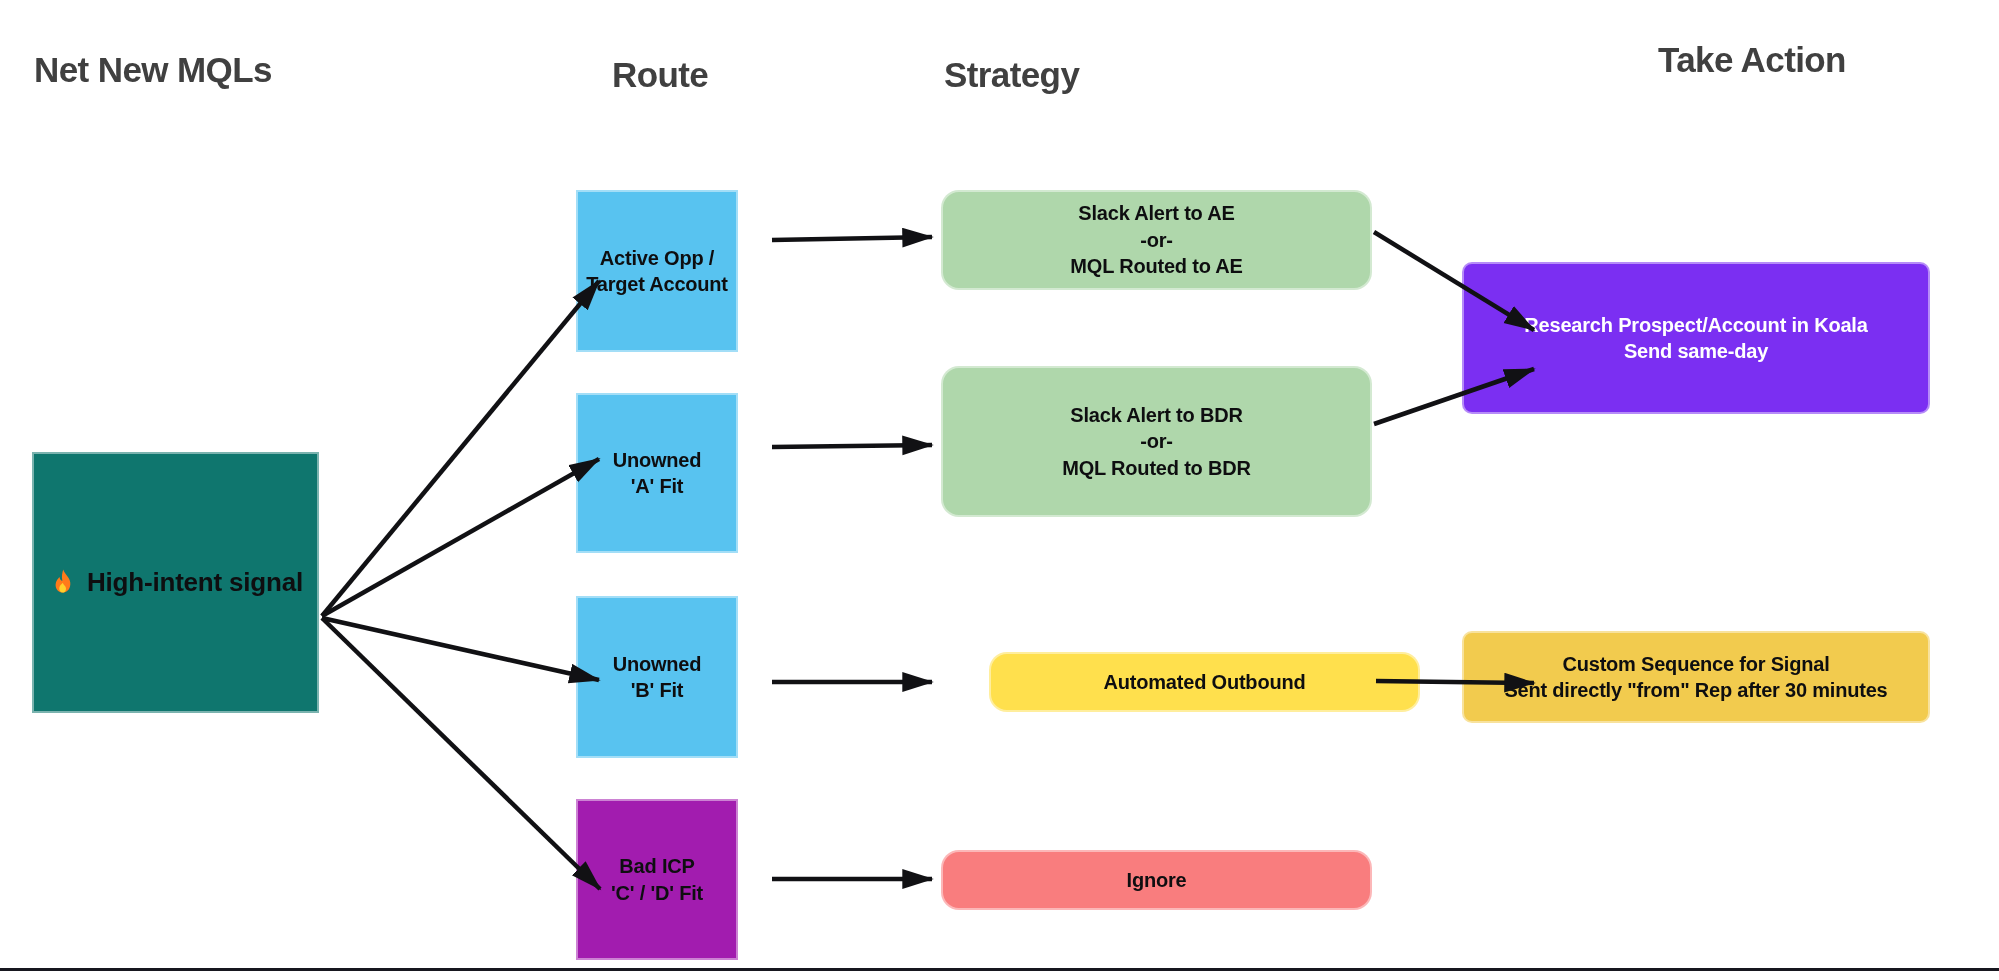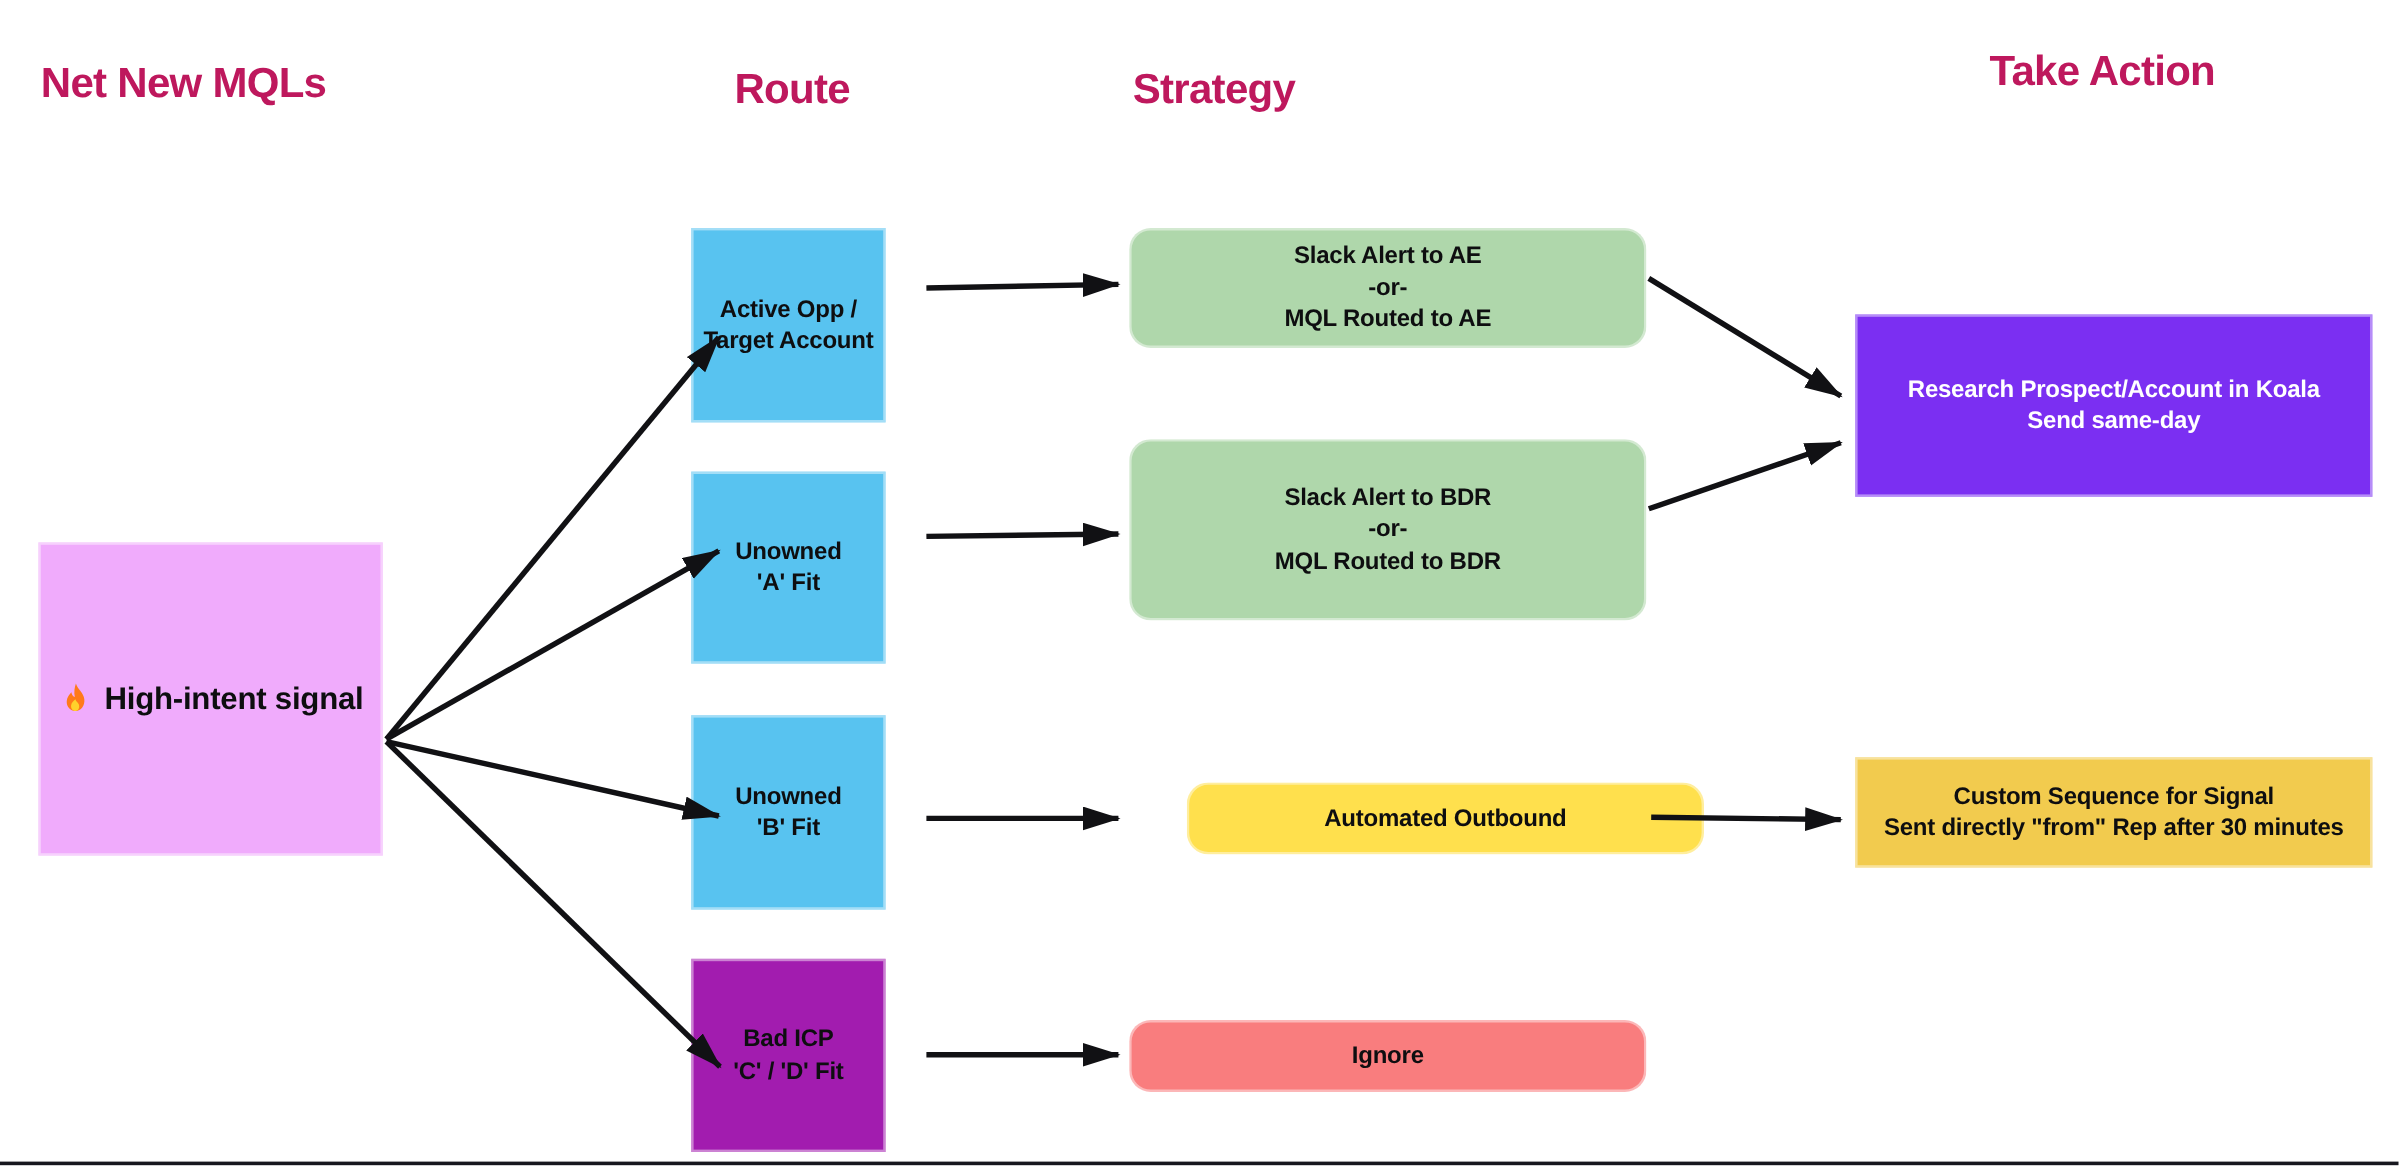--- a/index.html
+++ b/index.html
@@ -11,21 +11,21 @@
     overflow: hidden;
     font-family: "Liberation Sans", sans-serif;
     color: #0e0e10;
   }
   .col-header {
     position: absolute;
     margin: 0;
     font-size: 35px;
     font-weight: 700;
     letter-spacing: -0.6px;
-    color: #be185d;
+    color: #404040;
     white-space: nowrap;
   }
   .h-netnew   { left: 34px;   top: 50px; }
   .h-route    { left: 612px;  top: 55px; }
   .h-strategy { left: 944px;  top: 55px; }
   .h-take     { left: 1658px; top: 40px; }
 
   .node {
     position: absolute;
     box-sizing: border-box;
@@ -58,21 +58,21 @@
   .r4 { top: 799px; height: 161px; }
 
   
   .box-strategy { left: 941px; width: 431px; border-radius: 18px; }
   .s1 { top: 190px; height: 100px; }
   .s2 { top: 366px; height: 151px; }
   .s3 { top: 652px; height: 60px; margin-left: 48px; }
   .s4 { top: 850px; height: 60px; }
 
   
-  .box-action { left: 1546px; width: 431px; }
+  .box-action { left: 1462px; width: 468px; border-radius: 10px; }
   .a1 { top: 262px; height: 152px; }
   .a2 { top: 631px; height: 92px; }
 
   .arrows { position: absolute; left: 0; top: 0; pointer-events: none; }
   .arrows line { stroke: #111114; stroke-width: 4.5; }
 
   .baseline {
     position: absolute;
     left: 0; top: 968px;
     width: 1999px; height: 3px;
@@ -82,21 +82,21 @@
 </head>
 <body>
 
 <div class="canvas">
 
   <h1 class="col-header h-netnew">Net New MQLs</h1>
   <h1 class="col-header h-route">Route</h1>
   <h1 class="col-header h-strategy">Strategy</h1>
   <h1 class="col-header h-take">Take Action</h1>
 
-  <div class="node box-high-intent" style="background: #f0abfc;">
+  <div class="node box-high-intent" style="background: #0f766e;">
     <div class="high-intent-inner">
       <svg class="fire" viewBox="0 0 24 24" aria-hidden="true">
         <path d="M12.2 1.2 C13.3 5.2 17.3 7.2 17.8 11.6 C18.3 16.2 15.6 19.6 12 19.6 C8.4 19.6 5.8 16.6 6.1 12.9 C6.3 10.5 7.9 8.4 9.2 7.1 C9.4 8.9 10.4 9.9 11.5 10.3 C10.7 7 11.4 3.6 12.2 1.2 Z" fill="#FF7A1A"></path>
         <path d="M12 19.6 C10 19.6 8.8 17.9 9 15.9 C9.2 14.2 10.6 13 11.9 11.8 C12.2 13.2 13.4 13.9 14 14.9 C15 16.7 14.1 19.6 12 19.6 Z" fill="#FFD12B"></path>
       </svg>
       <span class="label">High-intent signal</span>
     </div>
   </div>
 
   <div class="node box-route r1" style="background: rgb(88, 195, 240);">

